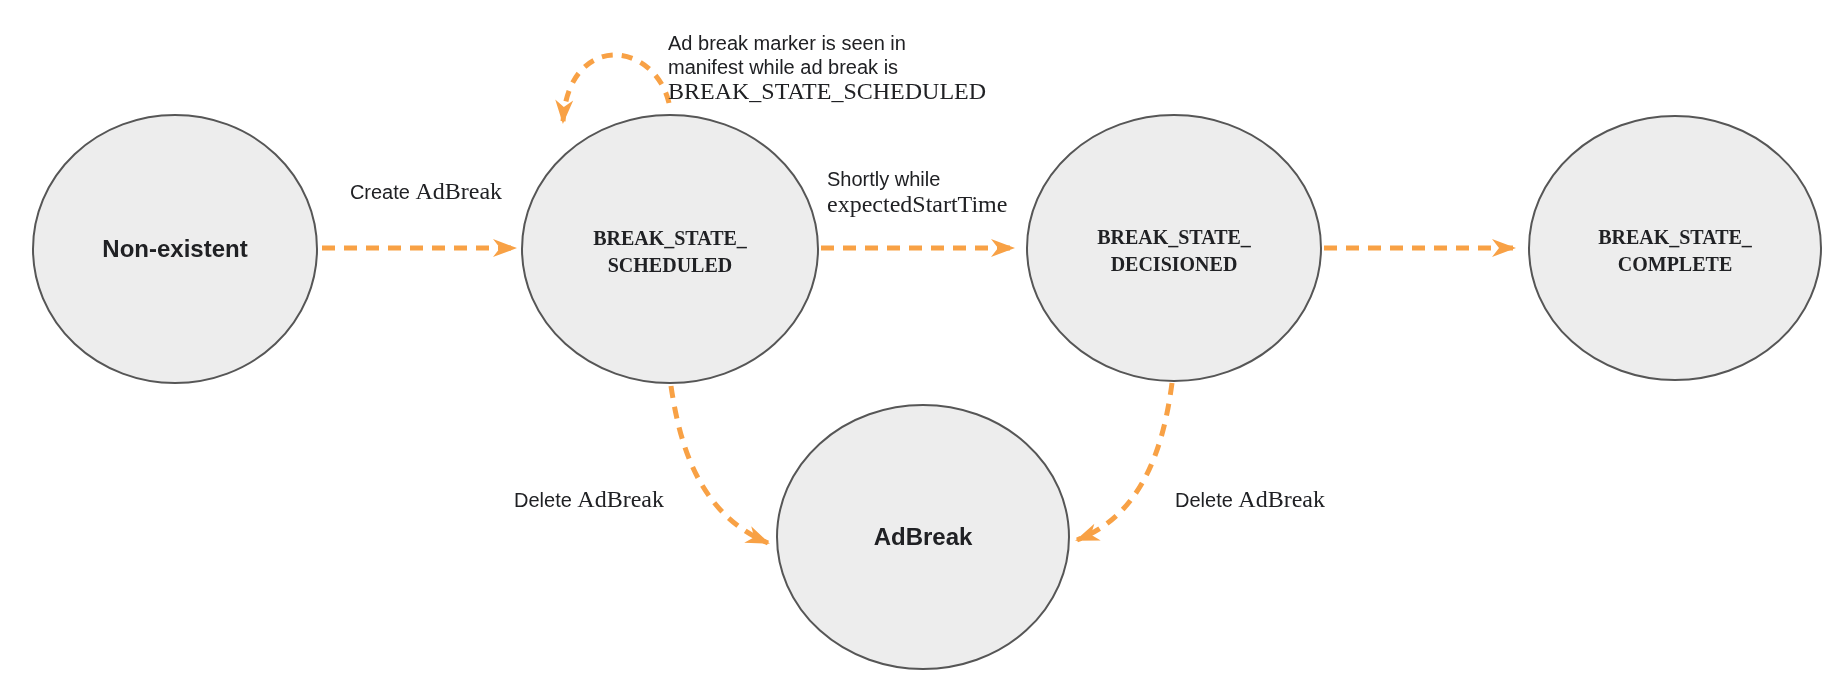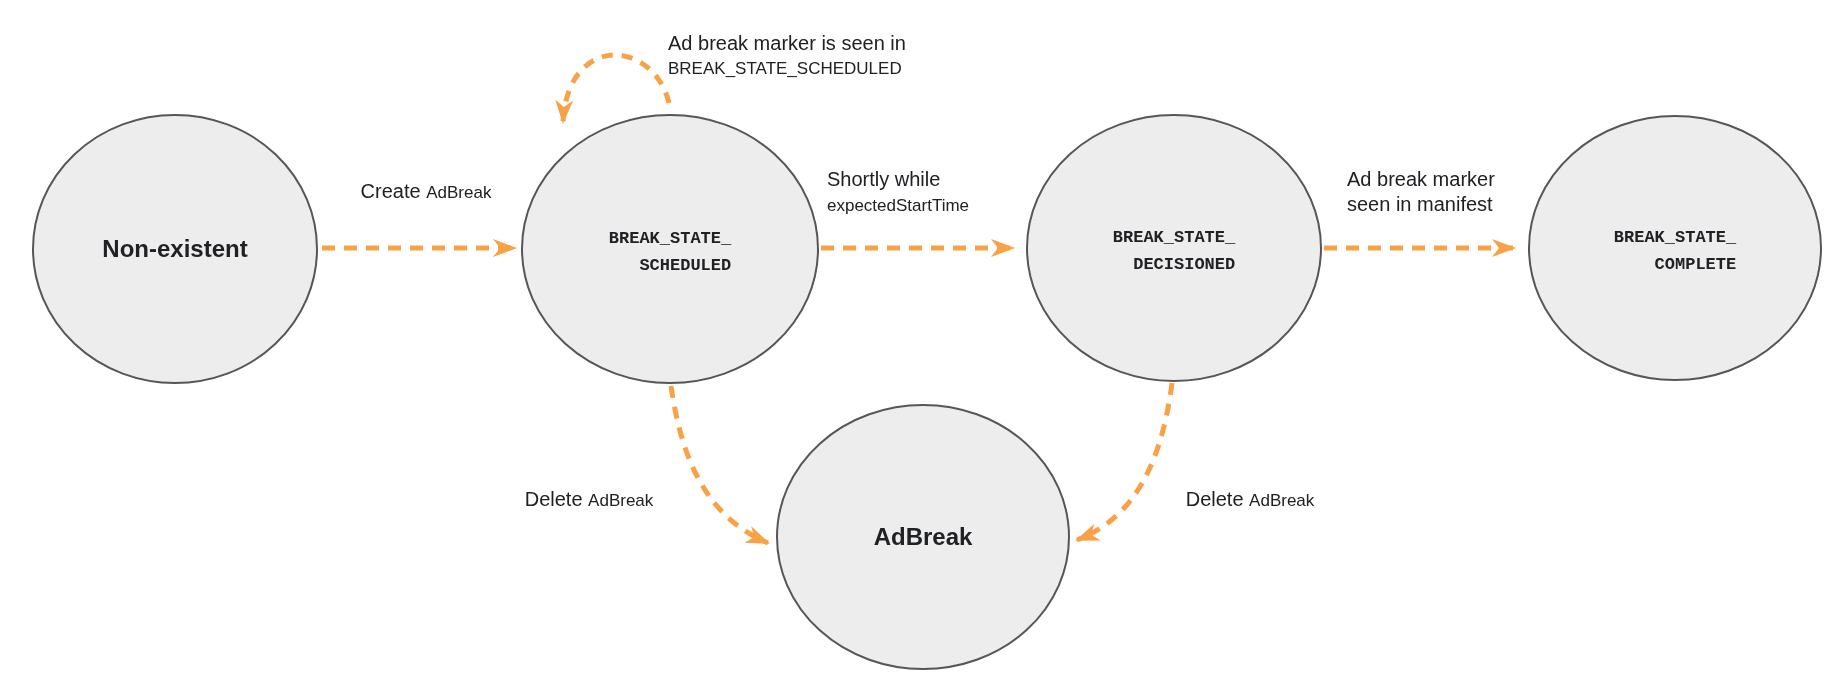--- a/index.html
+++ b/index.html
@@ -10,39 +10,39 @@
     overflow: hidden;
     background: #ffffff;
     font-family: "Liberation Sans", sans-serif;
     color: var(--text-color, #202124);
   }
   .canvas > svg { position: absolute; left: 0; top: 0; }
 
   .node-label {
     position: absolute;
     transform: translate(-50%, -50%);
-    text-align: right;
+    text-align: center;
     font-weight: 700;
     white-space: pre-line;
   }
   .node-label.sans { font-size: 24px; line-height: 28px; }
   .node-label.mono {
-    font-family: Liberation Mono, monospace;
-    font-size: 17px;
+    font-family: Liberation Serif, serif;
+    font-size: 20px;
     line-height: 27px;
   }
 
   .edge-label {
     position: absolute;
     font-size: 20px;
     line-height: 25px;
     white-space: nowrap;
   }
   .edge-label.centered { transform: translate(-50%, -50%); }
-  .code { font-family: Liberation Sans, sans-serif; font-size: 17px; }
+  .code { font-family: Liberation Serif, serif; font-size: 24px; }
 </style>
 </head>
 <body>
 
 <div class="canvas">
 
   <svg width="1844" height="687" viewBox="0 0 1844 687">
     <defs>
       <marker id="arrowhead" viewBox="0 0 26 22" markerWidth="26" markerHeight="22" refX="23" refY="11" orient="auto" markerUnits="userSpaceOnUse">
         <path d="M1 2 L25 11 L1 20 L8 11 Z" fill="#F8A145"></path>
@@ -76,32 +76,29 @@
   <div class="node-label mono" style="left:1675px; top:251px;">BREAK_STATE_
 COMPLETE</div>
   <div class="node-label sans" style="left:923px; top:537px;">AdBreak</div>
 
   <div class="edge-label centered" style="left:426px; top:192px;">
     <span>Create </span><span class="code">AdBreak</span>
   </div>
 
   <div class="edge-label" style="left:668px; top:31px; line-height:24px;">
     <div><span>Ad break marker is seen in</span></div>
+    <div><span>manifest while ad break is</span></div>
     <div><span class="code">BREAK_STATE_SCHEDULED</span></div>
   </div>
 
   <div class="edge-label" style="left:827px; top:167px;">
     <div><span>Shortly while</span></div>
     <div><span class="code">expectedStartTime</span></div>
   </div>
 
-  <div class="edge-label" style="left:1347px; top:167px;">
-    <div><span>Ad break marker</span></div>
-    <div><span>seen in manifest</span></div>
-  </div>
 
   <div class="edge-label centered" style="left:589px; top:500px;">
     <span>Delete </span><span class="code">AdBreak</span>
   </div>
 
   <div class="edge-label centered" style="left:1250px; top:500px;">
     <span>Delete </span><span class="code">AdBreak</span>
   </div>
 
 </div>

